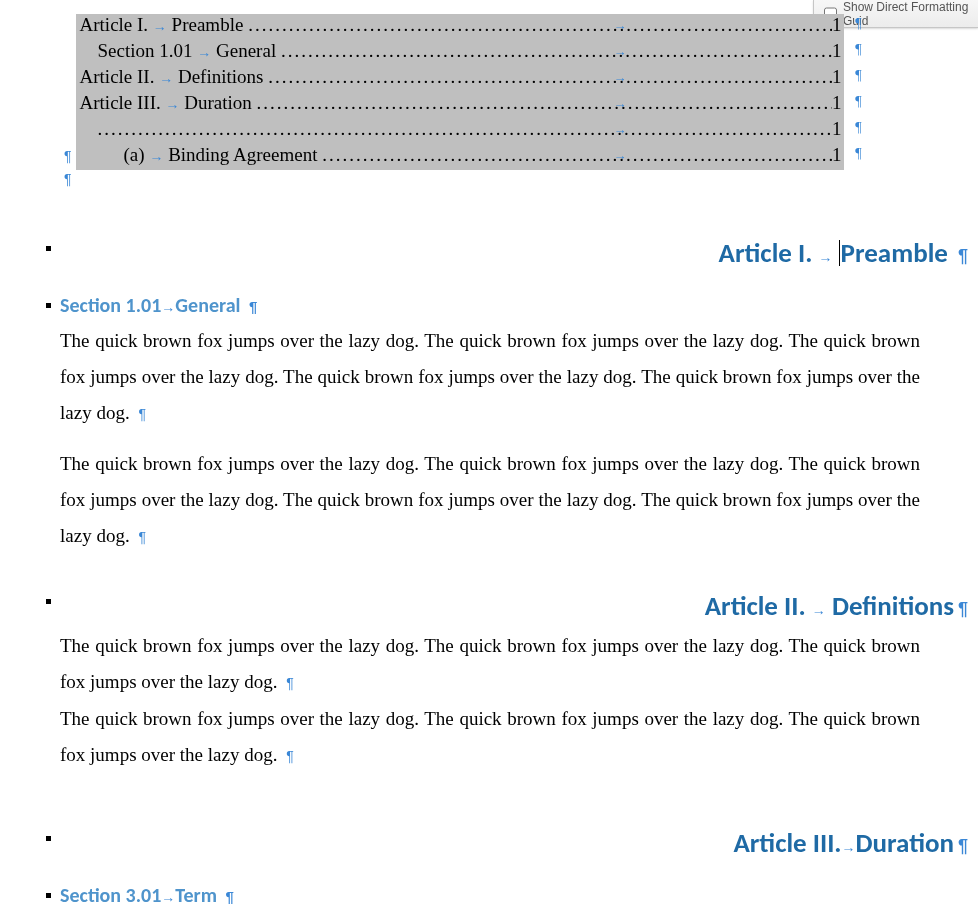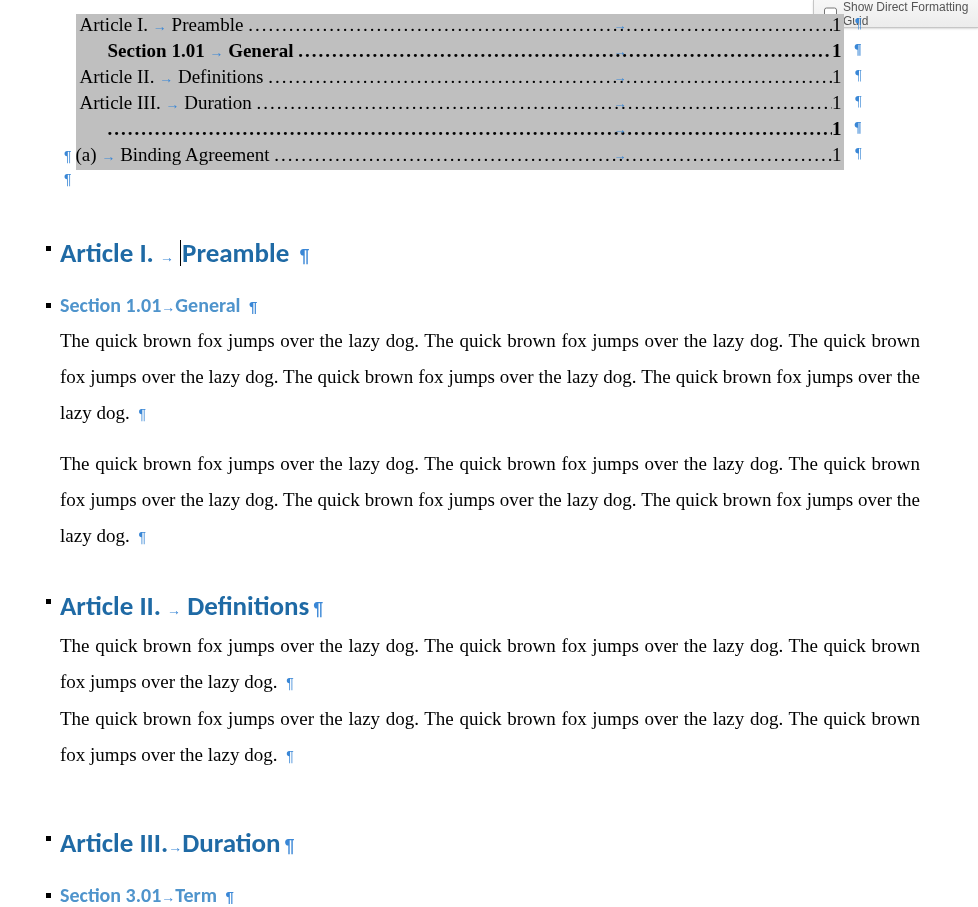--- a/index.html
+++ b/index.html
@@ -57,22 +57,22 @@
     color: #000;
   }
   .toc-row {
     display: flex;
     align-items: baseline;
     height: 26px;
     position: relative;
     white-space: nowrap;
   }
   .toc-row.level1 { padding-left: 4px; }
-  .toc-row.level2 { padding-left: 32px; font-weight: bold; }
-  .toc-row.level3 { }
+  .toc-row.level2 { padding-left: 22px; }
+  .toc-row.level3 { padding-left: 48px; }
   .toc-left { flex: 0 0 auto; }
   .toc-mid-tab {
     color:#3a87d6; position:absolute; left:538px; top:4px; font-size:13px;
   }
   .toc-dots {
     flex: 1 1 auto;
     overflow: hidden;
     letter-spacing: 2px;
     color:#000;
   }
@@ -85,20 +85,21 @@
     font-size:14px;
   }
   .toc-wrap { position: relative; display:inline-block; }
 
   .h1 {
     font-family: Calibri, "Segoe UI", Arial, sans-serif;
     font-weight: 700;
     font-size: 27px;
     color: #1f6aa5;
     margin-top: 48px;
+    text-align: right;
   }
   .h2 {
     font-family: Calibri, "Segoe UI", Arial, sans-serif;
     font-weight: 700;
     font-size: 20px;
     color: #4f94cc;
     margin-top: 24px;
   }
   .h3 {
     font-family: Calibri, "Segoe UI", Arial, sans-serif;

